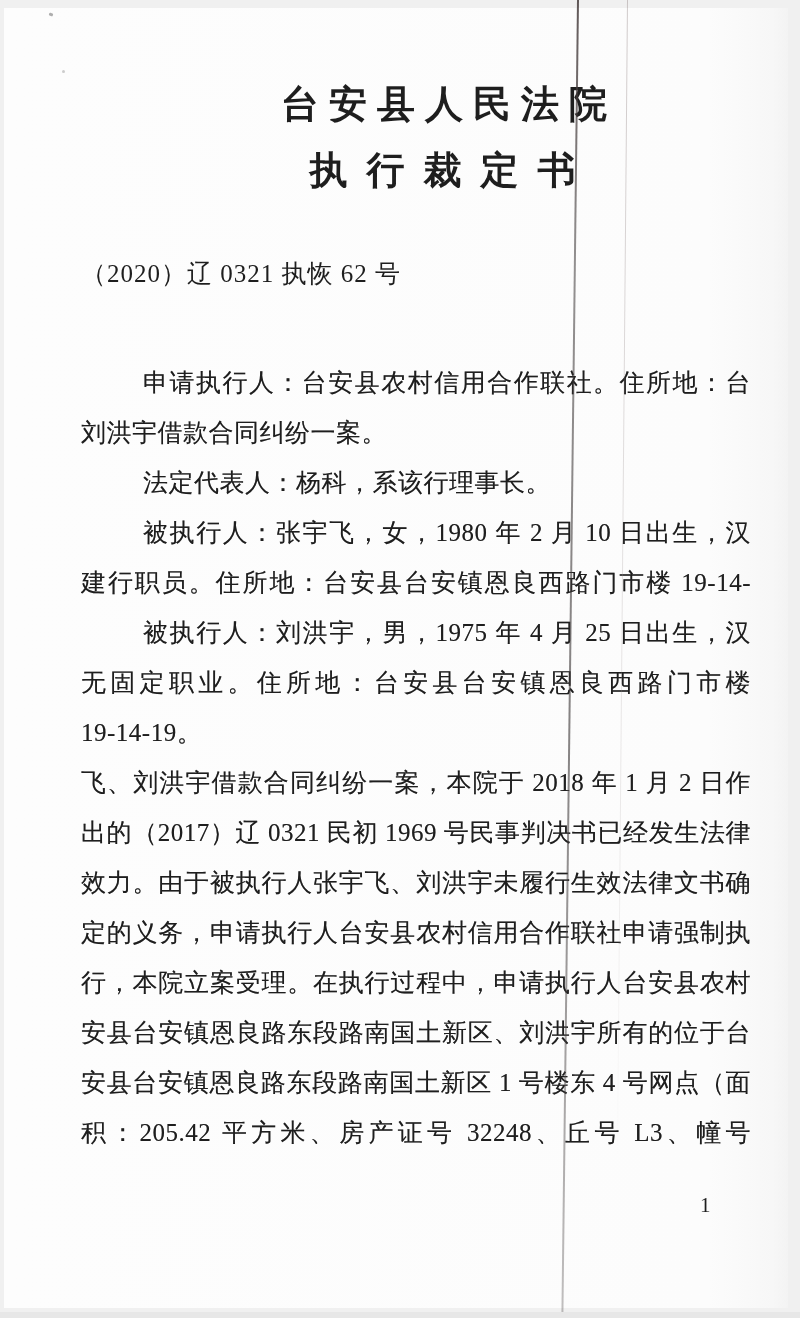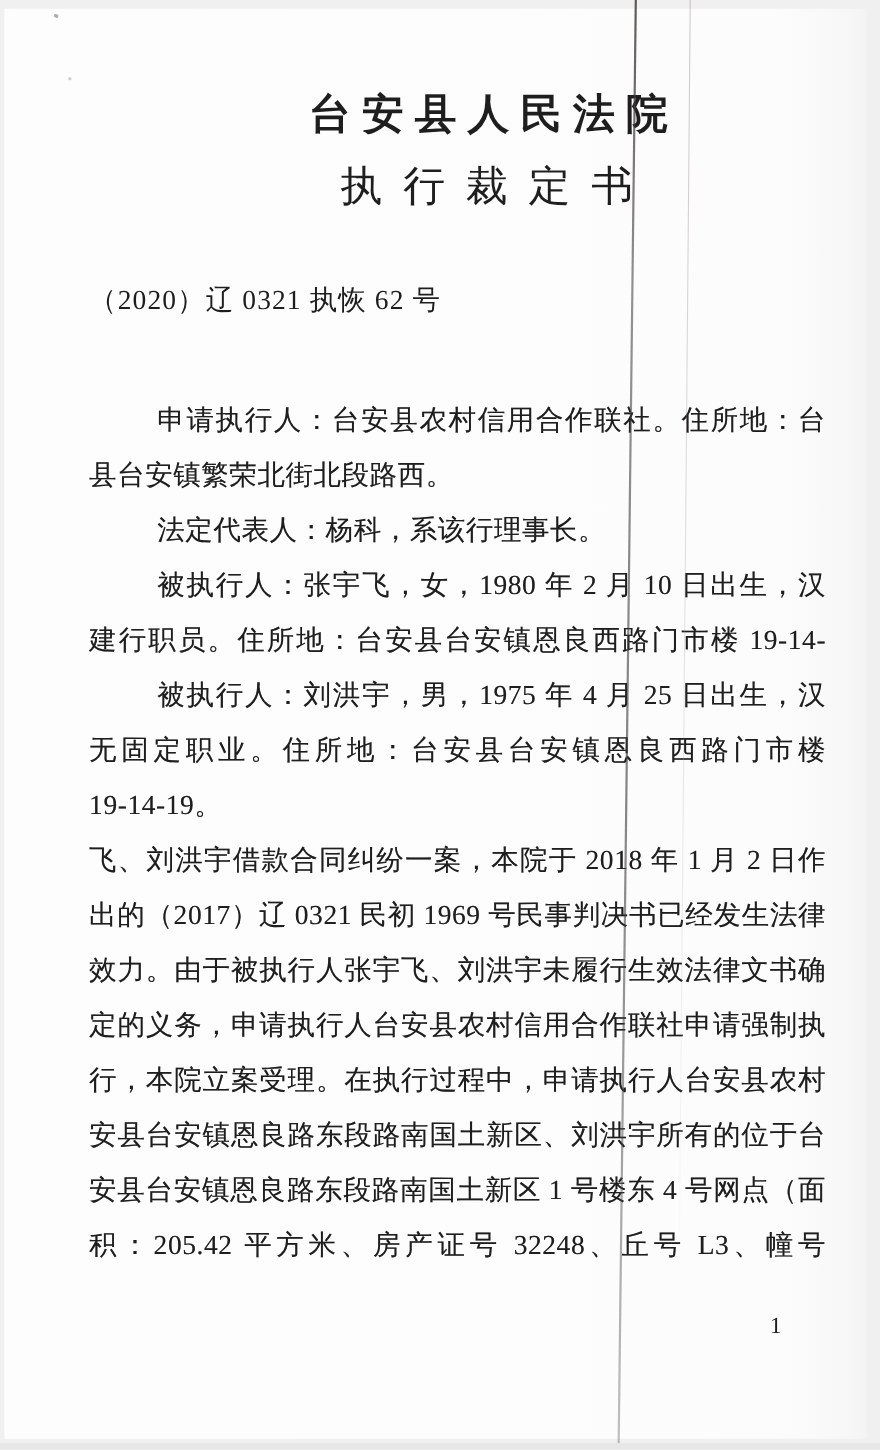--- a/index.html
+++ b/index.html
@@ -34,21 +34,21 @@
     font-weight: bold;
     color: var(--ink, #1e1e1e);
   }
   .doctitle {
     margin: 22px 0 0 0;
     padding-left: 112px;
     text-align: center;
     font-size: 38px;
     line-height: 44px;
     letter-spacing: 19px;
-    font-weight: normal;
+    font-weight: bold;
     color: var(--ink, #1e1e1e);
   }
   .caseno {
     margin: 68px 62px 0 77px;
     font-size: 25px;
     line-height: 28px;
     letter-spacing: 1px;
   }
   .body-text {
     margin: 70px 0 0 77px;
@@ -130,21 +130,21 @@
   <div class="page">
 
     <h1 class="court">台安县人民法院</h1>
 
     <h2 class="doctitle">执行裁定书</h2>
 
     <div class="caseno">（2020）辽 0321 执恢 62 号</div>
 
     <div class="body-text">
       <p class="line fill ind">申请执行人：台安县农村信用合作联社。住所地：台安</p>
-      <p class="line">县台安镇繁荣北街北段路西。</p>
+      <p class="line">刘洪宇借款合同纠纷一案。</p>
       <p class="line ind">法定代表人：杨科，系该行理事长。</p>
       <p class="line fill ind">被执行人：张宇飞，女，1980 年 2 月 10 日出生，汉族，</p>
       <p class="line fill">建行职员。住所地：台安县台安镇恩良西路门市楼 19-14-19。</p>
       <p class="line fill ind">被执行人：刘洪宇，男，1975 年 4 月 25 日出生，汉族，</p>
       <p class="line fill">无固定职业。住所地：台安县台安镇恩良西路门市楼</p>
       <p class="line">19-14-19。</p>
       <p class="line fill">飞、刘洪宇借款合同纠纷一案，本院于 2018 年 1 月 2 日作</p>
       <p class="line fill">出的（2017）辽 0321 民初 1969 号民事判决书已经发生法律</p>
       <p class="line fill">效力。由于被执行人张宇飞、刘洪宇未履行生效法律文书确</p>
       <p class="line fill">定的义务，申请执行人台安县农村信用合作联社申请强制执</p>

